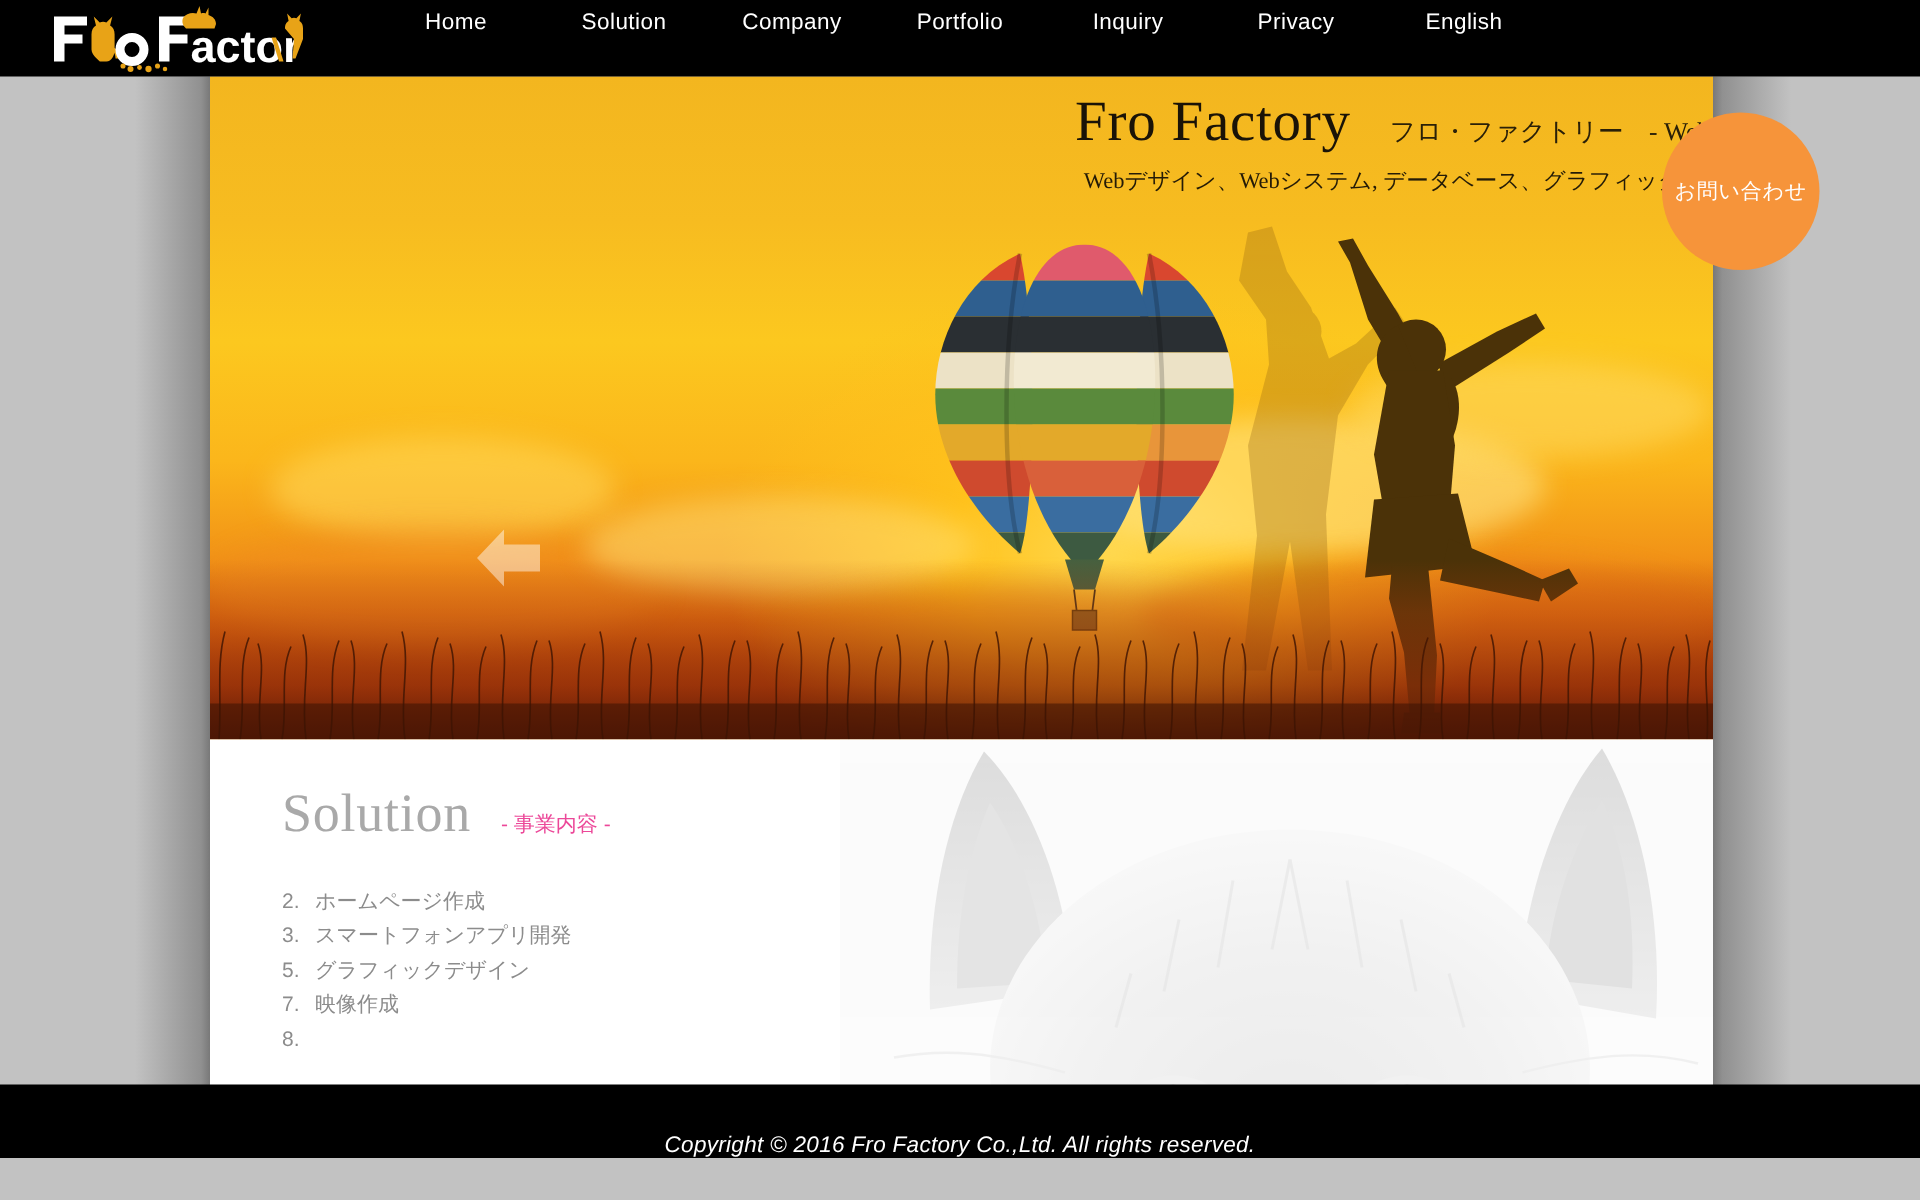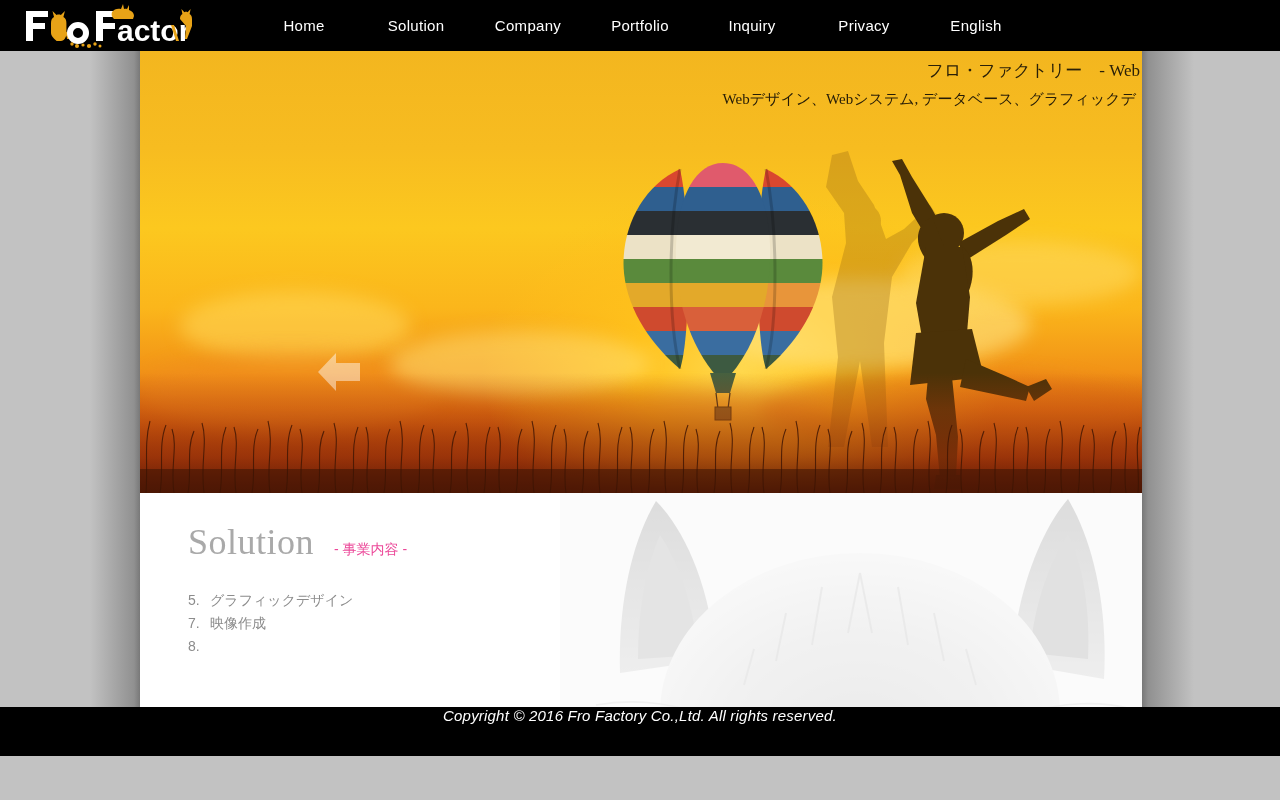--- a/index.html
+++ b/index.html
@@ -24,31 +24,30 @@
     position: absolute;
     left: 0; top: 0;
     width: 1280px;
     height: 51px;
     background: #000;
     z-index: 40;
   }
 
   #logo {
     position: absolute;
-    left: 14px; top: 1px;
+    left: 24px; top: 1px;
     width: 180px; height: 48px;
     display: block;
   }
 
   #nav {
     position: absolute;
     left: 248px; top: 0;
     height: 51px;
     display: flex;
-    align-items: center;
   }
   .nav-item {
     color: #ffffff;
     font-size: 15px;
     letter-spacing: .3px;
     text-decoration: none;
     white-space: nowrap;
     display: block;
     padding: 6px 4px;
   }
@@ -241,26 +240,26 @@
     font-size: 14px;
     color: #8c8c8c;
     line-height: 23px;
     white-space: nowrap;
   }
   #solution-list li .num { display: inline-block; width: 22px; }
 
   
   #footer {
     position: absolute;
-    left: 0; top: 707px;
+    left: 0; top: 723px;
     width: 1280px; height: 49px;
     background: #000;
     z-index: 60;
     display: flex;
-    align-items: flex-start;
+    align-items: flex-end;
     justify-content: center;
   }
   #footer-text {
     color: #fff;
     font-size: 15px;
     font-style: italic;
     letter-spacing: .2px;
   }
 </style>
 </head>
@@ -503,20 +502,21 @@
               <path d="M970 120 C974 98 968 76 976 58"></path>
             <path d="M986 120 C982 90 990 70 984 50"></path>
               <path d="M998 120 C1000 96 994 74 1000 54"></path>
           </g>
           <rect x="0" y="96" width="1002" height="24" fill="#3a1303" opacity=".55"></rect>
         </svg>
       </div>
 
       <div id="hero-text">
         <div id="hero-title-row">
+          <span id="hero-title">Fro Factory</span>
           <span id="hero-subtitle">フロ・ファクトリー　- Web</span>
         </div>
         <div id="hero-tagline">Webデザイン、Webシステム, データベース、グラフィックデ</div>
       </div>
 
       <div id="arrow-prev" class="slider-arrow">
         <svg viewBox="0 0 42 46" width="42" height="46">
           <path d="M0 23 L18 4 L18 14 L42 14 L42 32 L18 32 L18 42 Z" fill="#ffffff" opacity=".46"></path>
         </svg>
       </div>
@@ -572,28 +572,33 @@
           </g>
         </svg>
       </div>
 
       <div id="solution-head">
         <span id="solution-title">Solution</span>
         <span id="solution-subtitle">- 事業内容 -</span>
       </div>
 
       <ol id="solution-list">
+        <li><span class="num">2.</span><span>ホームページ作成</span></li>
+        <li><span class="num">3.</span><span>スマートフォンアプリ開発</span></li>
         <li><span class="num">5.</span><span>グラフィックデザイン</span></li>
         <li><span class="num">7.</span><span>映像作成</span></li>
         <li><span class="num">8.</span></li>
       </ol>
     </div>
   </div>
 
   <div id="shadow-left" class="col-shadow"></div>
   <div id="shadow-right" class="col-shadow"></div>
 
+  <div id="contact-fab">
+    <span id="contact-fab-label">お問い合わせ</span>
+  </div>
 
   <div id="footer">
     <span id="footer-text">Copyright © 2016 Fro Factory Co.,Ltd. All rights reserved.</span>
   </div>
 
 </div>
 
 </body></html>

